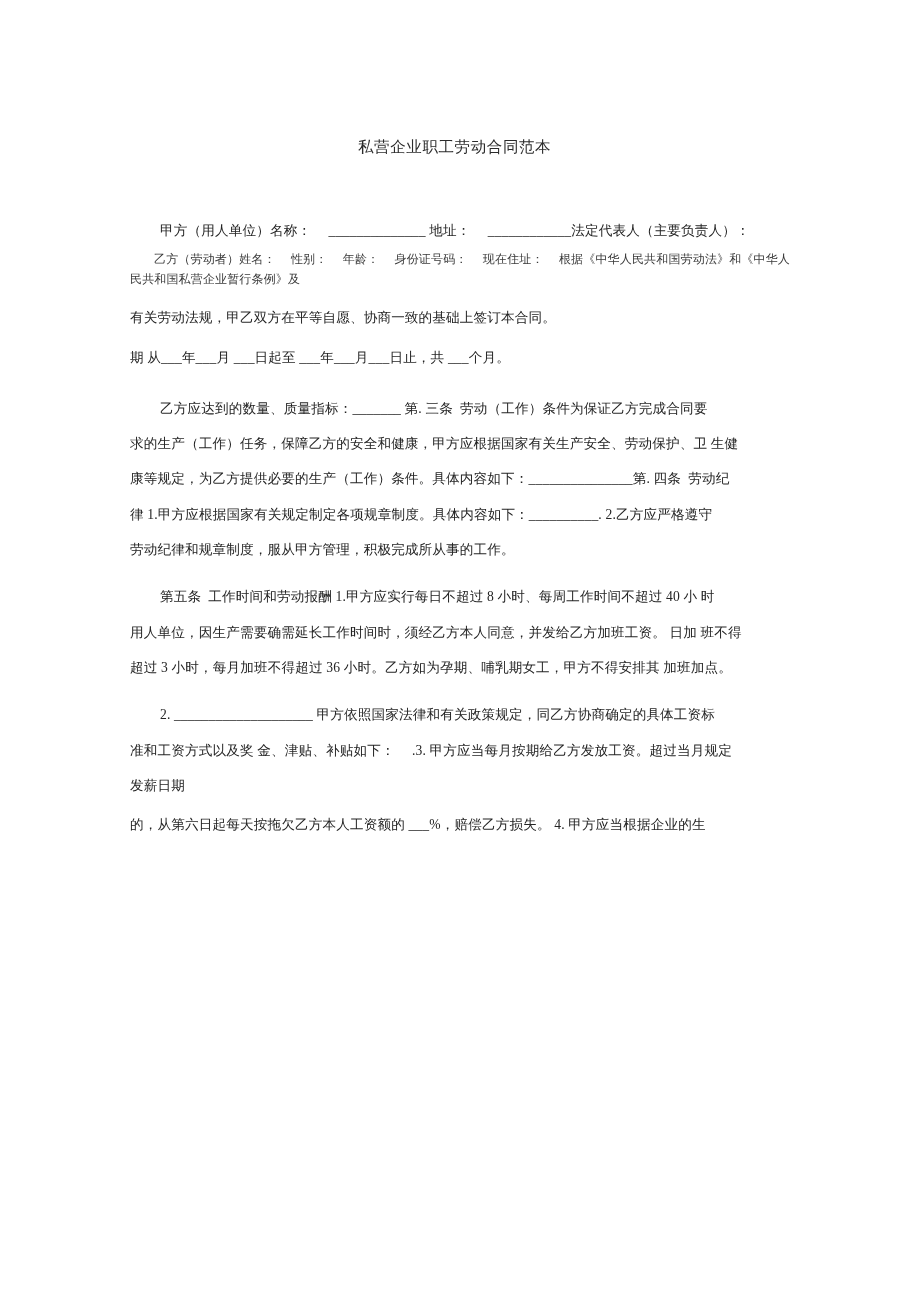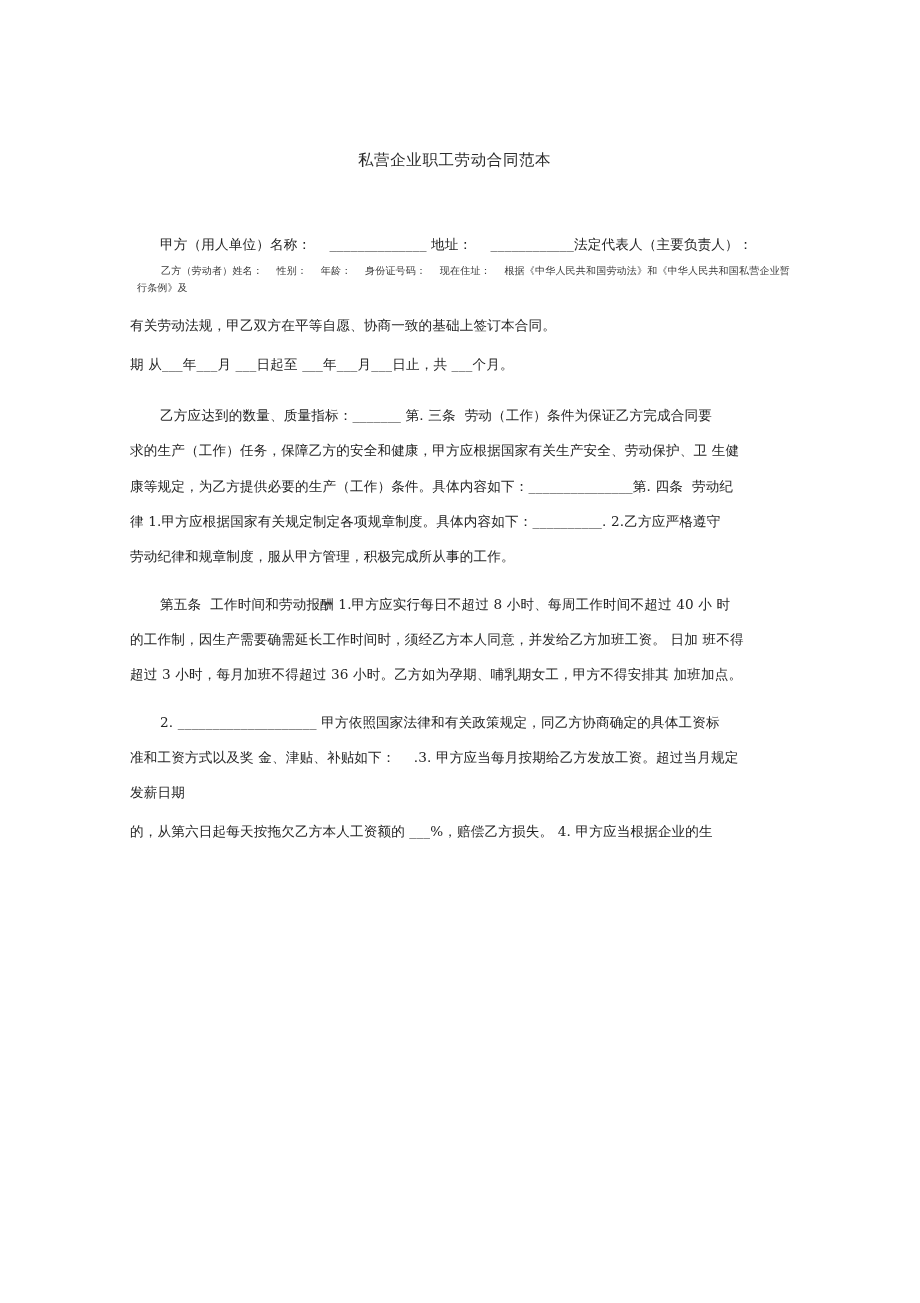--- a/index.html
+++ b/index.html
@@ -15,22 +15,23 @@
     position: relative;
     width: 920px;
     height: 1303px;
     background: #ffffff;
     margin: 0 auto;
     overflow: hidden;
   }
   .doc-body {
     position: absolute;
     left: 130px;
-    top: 150px;
+    top: 136px;
     width: 660px;
+    font-family: Liberation Serif, serif;
   }
   .doc-title {
     font-size: 15.5px;
     color: #2b2b2b;
     letter-spacing: 0.6px;
     text-align: left;
     padding-left: 228px;
     margin: 0 0 56px 0;
     font-weight: normal;
     line-height: 1.4;
@@ -43,25 +44,25 @@
     text-justify: inter-ideograph;
     margin: 0 0 2px 0;
     letter-spacing: 0.15px;
     white-space: pre-wrap;
   }
   .para.indent {
     text-indent: 30px;
     margin-top: 8px;
   }
   .para.small {
-    font-size: 10px;
+    font-size: 12px;
     line-height: 1.68;
     color: #3a3a3a;
     text-indent: 24px;
-    margin: 0 0 4px 7px;
+    margin: 0 0 4px 0;
   }
   .gap-2 { height: 8px; }
   .gap-3 { height: 4px; }
 </style>
 </head>
 <body>
 
 <div class="page">
   <div class="doc-body">
 
@@ -75,21 +76,21 @@
     <p class="para">期 从___年___月 ___日起至 ___年___月___日止，共 ___个月。</p>
     <div class="gap-3"></div>
     <div class="gap-3"></div>
     <p class="para indent">乙方应达到的数量、质量指标：_______ 第. 三条  劳动（工作）条件为保证乙方完成合同要</p>
     <p class="para">求的生产（工作）任务，保障乙方的安全和健康，甲方应根据国家有关生产安全、劳动保护、卫 生健</p>
     <p class="para">康等规定，为乙方提供必要的生产（工作）条件。具体内容如下：_______________第. 四条  劳动纪</p>
     <p class="para">律 1.甲方应根据国家有关规定制定各项规章制度。具体内容如下：__________. 2.乙方应严格遵守</p>
     <p class="para">劳动纪律和规章制度，服从甲方管理，积极完成所从事的工作。</p>
     <div class="gap-3"></div>
     <p class="para indent">第五条  工作时间和劳动报酬 1.甲方应实行每日不超过 8 小时、每周工作时间不超过 40 小 时</p>
-    <p class="para">的工作制，因生产需要确需延长工作时间时，须经乙方本人同意，并发给乙方加班工资。 日加 班不得</p>
+    <p class="para">用人单位，因生产需要确需延长工作时间时，须经乙方本人同意，并发给乙方加班工资。 日加 班不得</p>
     <p class="para">超过 3 小时，每月加班不得超过 36 小时。乙方如为孕期、哺乳期女工，甲方不得安排其 加班加点。</p>
     <div class="gap-3"></div>
     <p class="para indent">2. ____________________ 甲方依照国家法律和有关政策规定，同乙方协商确定的具体工资标</p>
     <p class="para">准和工资方式以及奖 金、津贴、补贴如下：　 .3. 甲方应当每月按期给乙方发放工资。超过当月规定</p>
     <p class="para">发薪日期</p>
     <div class="gap-3"></div>
     <p class="para">的，从第六日起每天按拖欠乙方本人工资额的 ___%，赔偿乙方损失。 4. 甲方应当根据企业的生</p>
 
   </div>
 </div>

